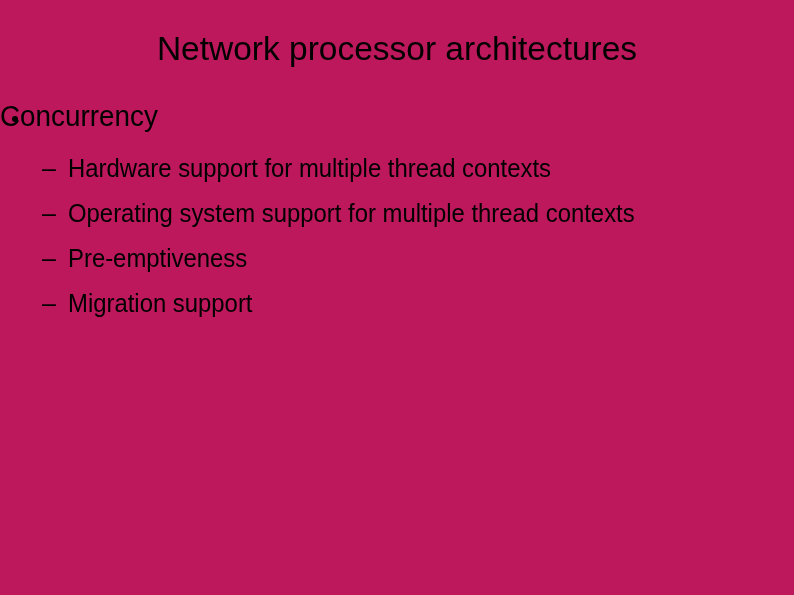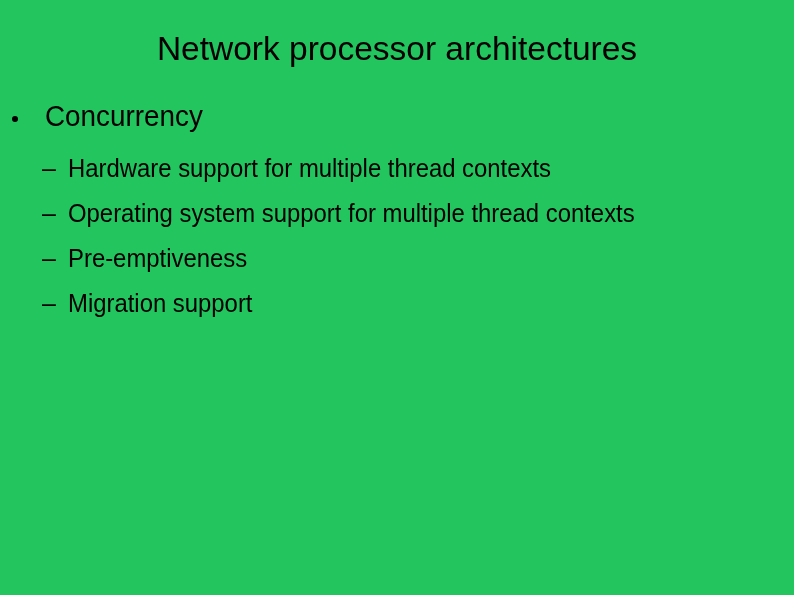--- a/index.html
+++ b/index.html
@@ -12,21 +12,21 @@
     background: #ffffff;
     font-family: "Liberation Sans", sans-serif;
     color: #000000;
     overflow: hidden;
   }
 
   .slide {
     position: relative;
     width: 794px;
     height: 595px;
-    background: #22c55e;
+    background: #be185d;
   }
 
   
   .slide-title {
     position: absolute;
     left: 0;
     top: 26px;
     width: 794px;
     text-align: center;
     font-size: 34px;
@@ -42,21 +42,20 @@
   
   .slide-body {
     position: absolute;
     left: 0;
     top: 100px;
     width: 794px;
   }
 
   .bullet-l1 {
     position: relative;
-    padding-left: 45px;
     height: 45px;
     font-size: 29px;
     line-height: 32px;
     color: #000000;
     white-space: nowrap;
   }
 
   .bullet-l1 .marker-dot {
     position: absolute;
     left: 12px;

